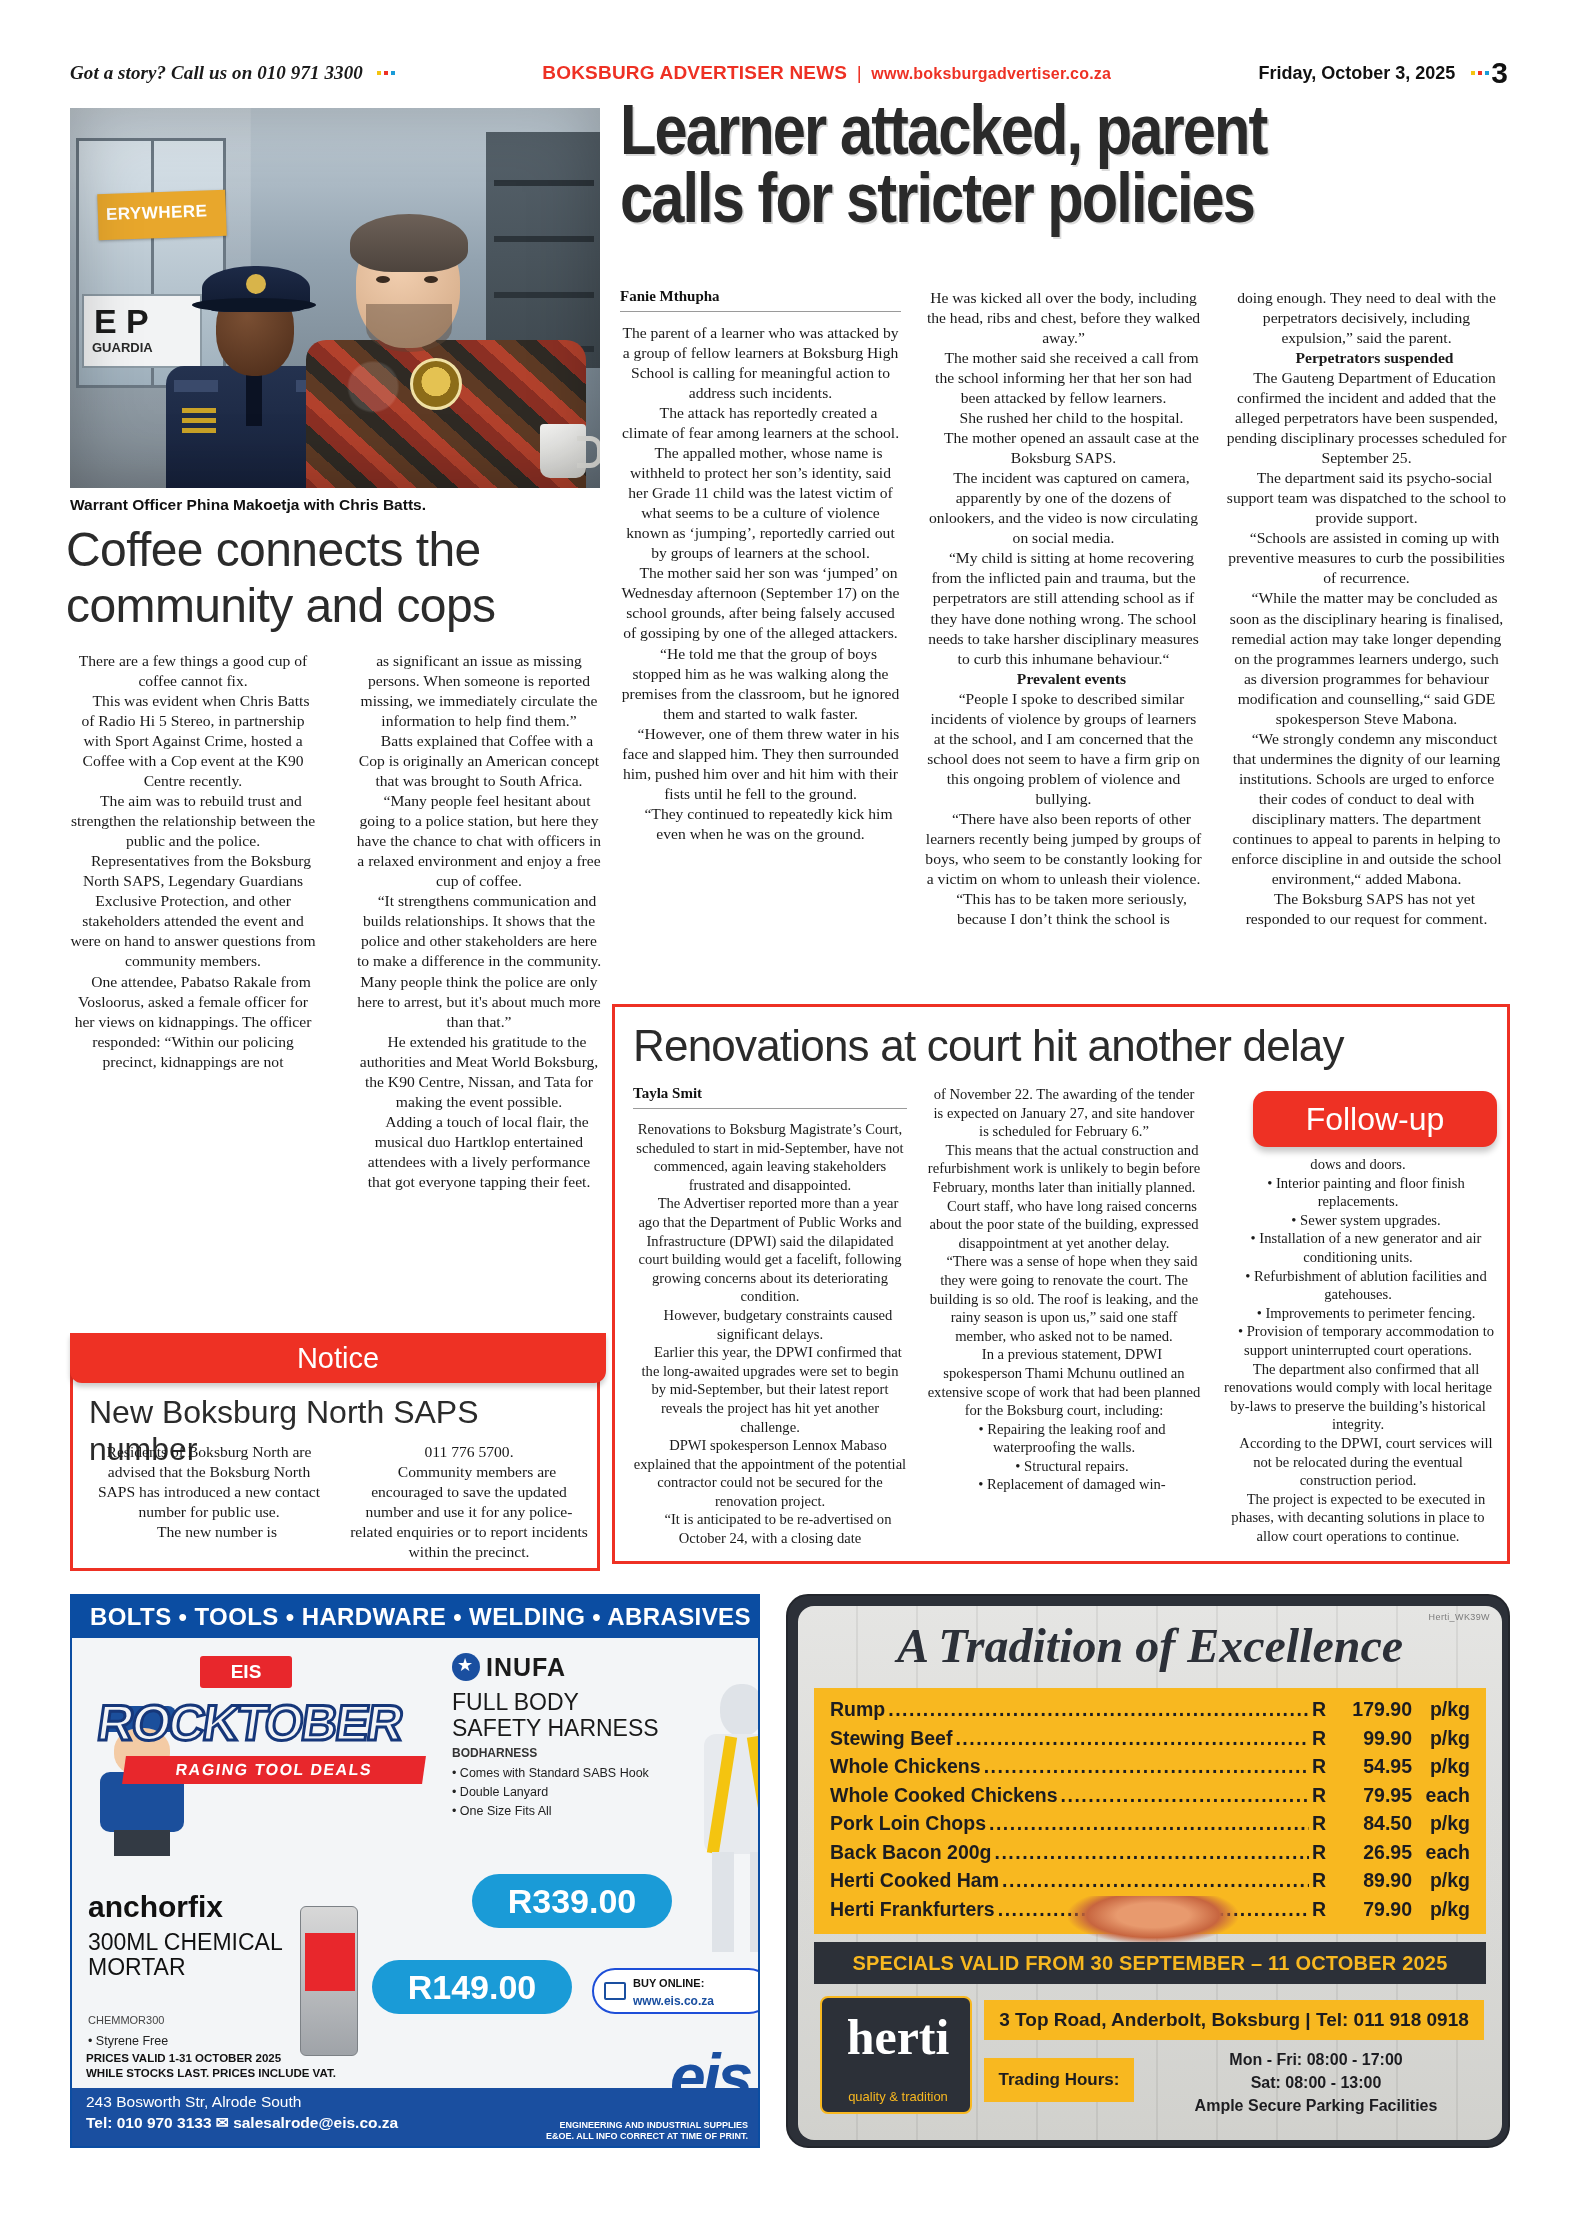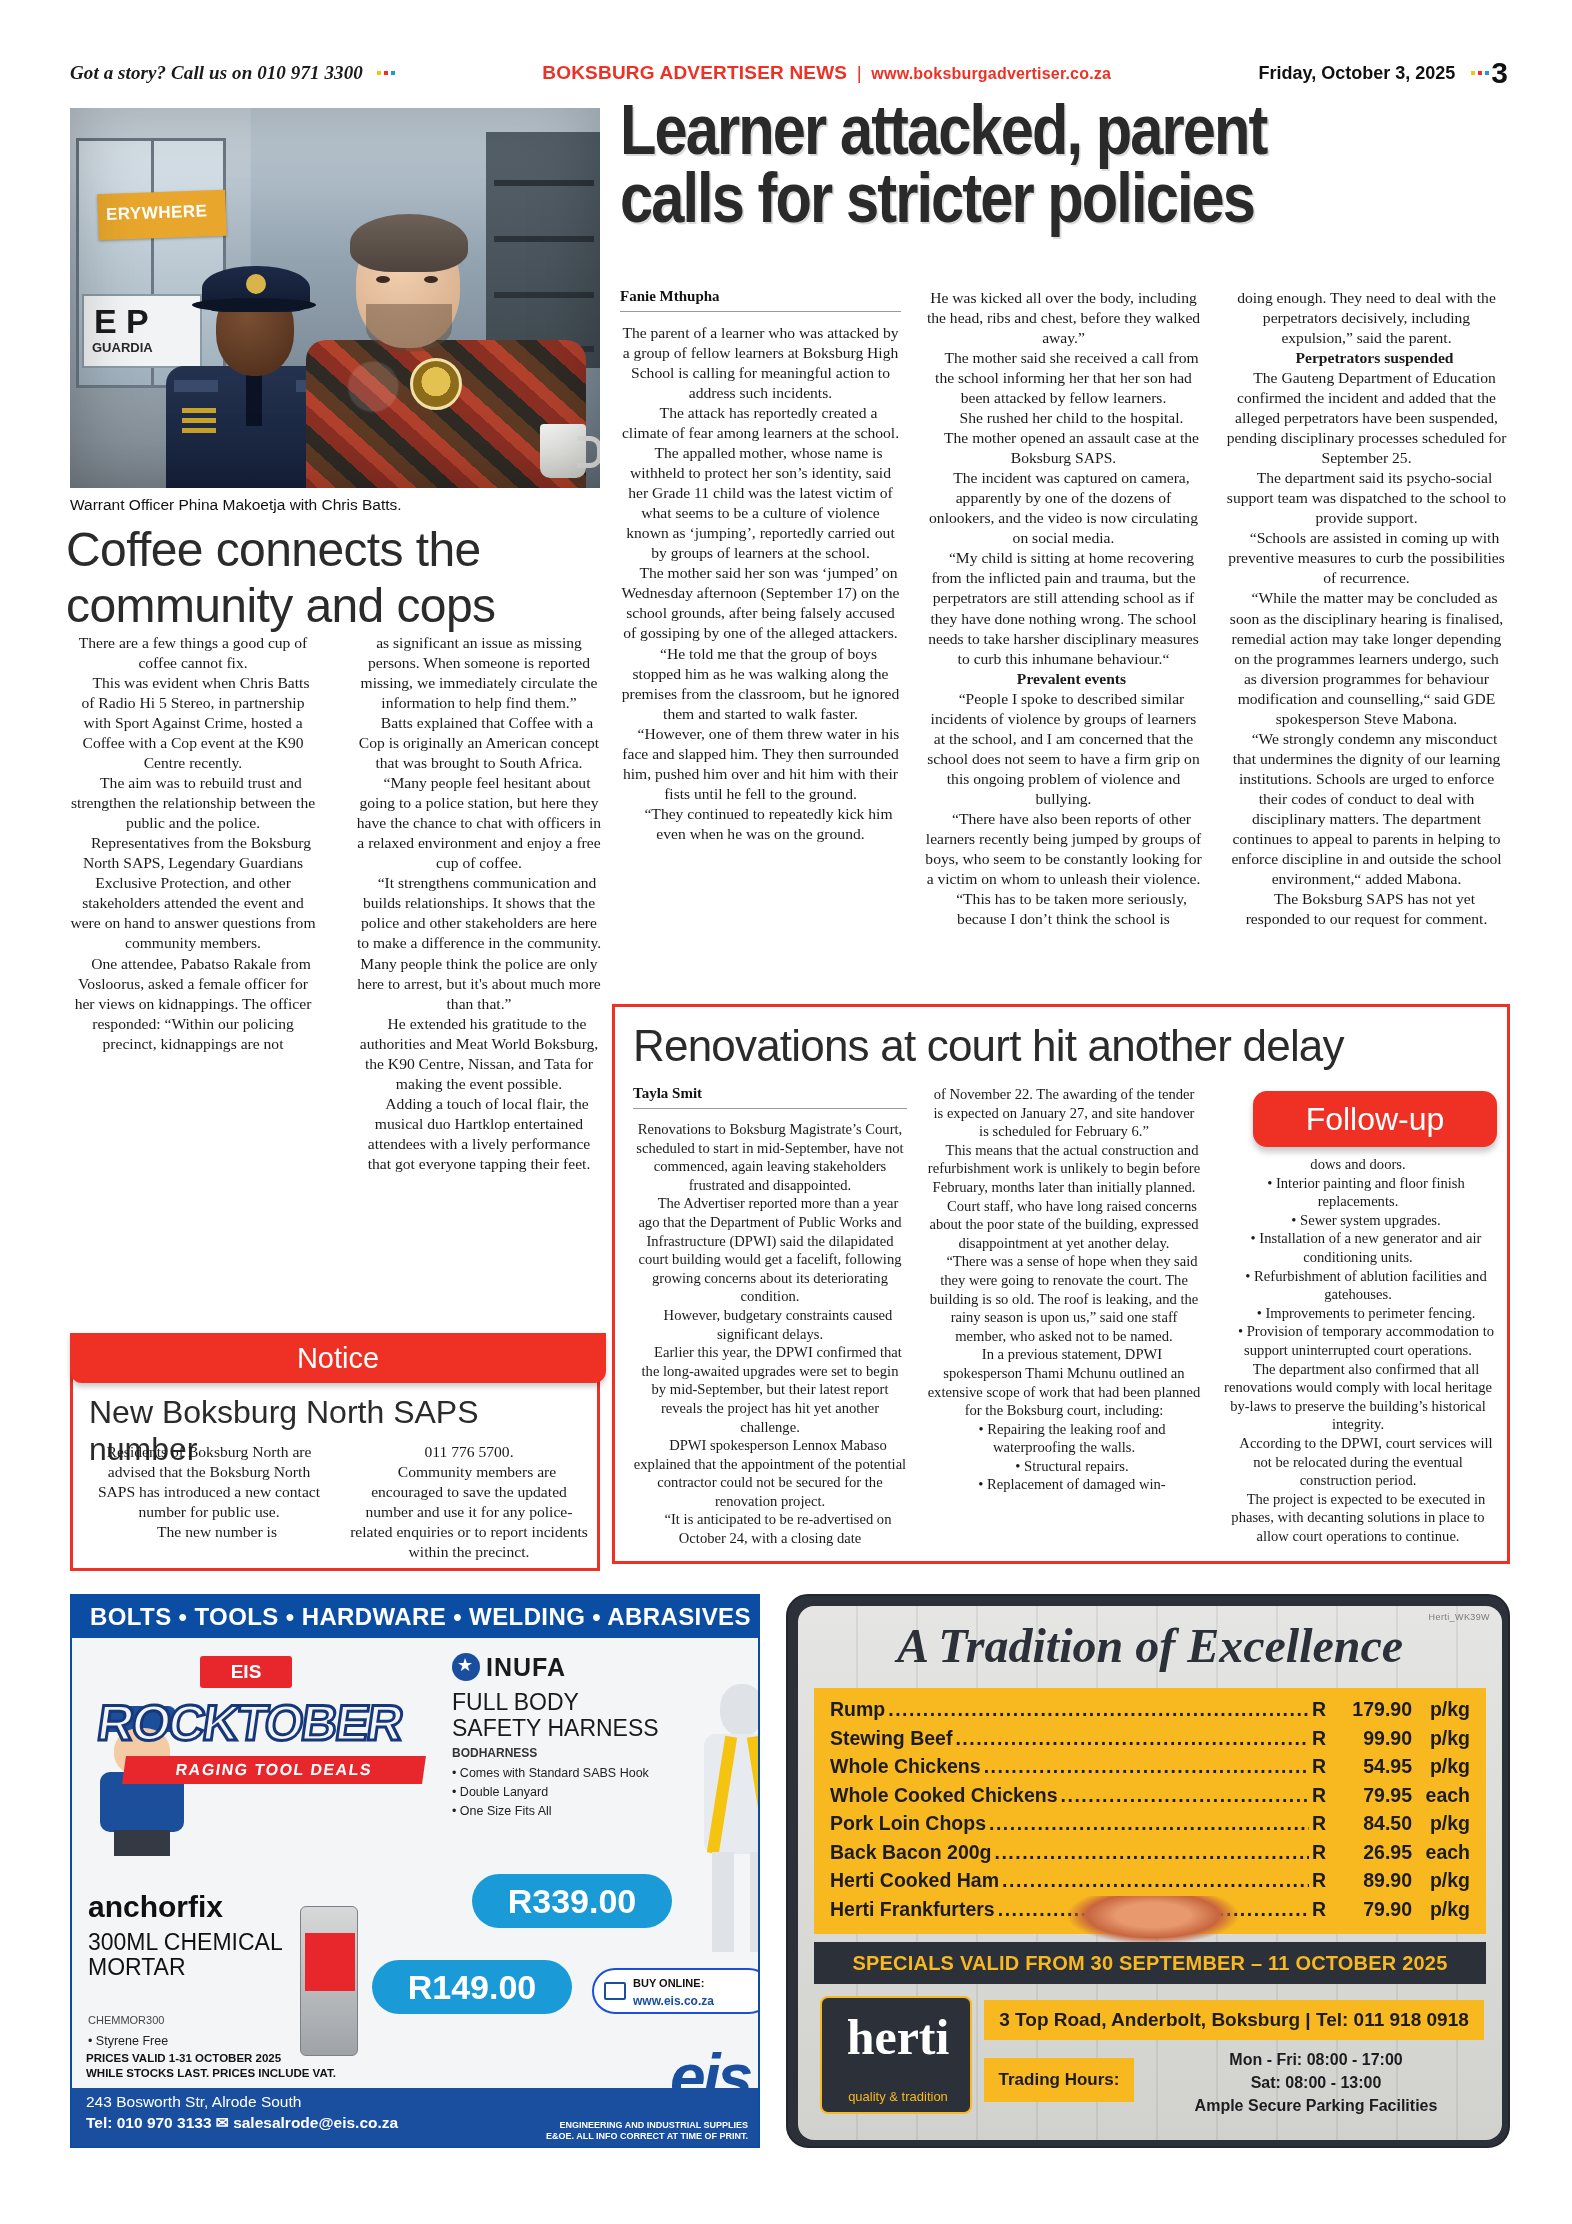--- a/index.html
+++ b/index.html
@@ -98,31 +98,31 @@
     background: linear-gradient(180deg,#f4f4f2,#d9d9d5); }
   .ph-cup:after { content:""; position:absolute; right:-16px; top:12px; width:20px; height:22px;
     border:5px solid #e6e6e2; border-left:none; border-radius:0 12px 12px 0; }
   .ph-shelf { position:absolute; left:416px; top:24px; width:118px; height:236px;
     background: linear-gradient(180deg,#56626b,#3f4950); }
   .ph-shelf i { position:absolute; left:8px; width:100px; height:6px; background:#2c343a; display:block; }
   .ph-vig { position:absolute; inset:0; box-shadow: inset 0 0 70px rgba(0,0,0,.28); }
 
   .caption {
     position: absolute; left: 70px; top: 496px; width: 530px;
-    font-family: "Liberation Sans", sans-serif; font-weight: 400; font-size: 15.5px; color: #111;
+    font-family: "Liberation Sans", sans-serif; font-weight: 700; font-size: 15.5px; color: #111;
   }
 
   
   .coffee-head {
     position: absolute; left: 66px; top: 522px; width: 540px;
     font-family: "Liberation Sans", sans-serif; font-weight: 400; font-size: 48px;
     line-height: 1.17; color: #2b2b2b; letter-spacing: -0.6px;
   }
   .coffee-cols {
-    position: absolute; left: 70px; top: 633px; width: 532px; height: 600px;
+    position: absolute; left: 70px; top: 651px; width: 532px; height: 600px;
     display: flex; gap: 40px;
   }
   .coffee-cols .col { width: 255px; }
 
   .body-text { font-family: "Liberation Serif", serif; font-size: 15.6px; line-height: 1.285; text-align: center; color:#1a1a1a;}
   .body-text p { margin: 0; text-indent: 16px; }
   .body-text p.noind { text-indent: 0; }
 
   
   .main-head {

